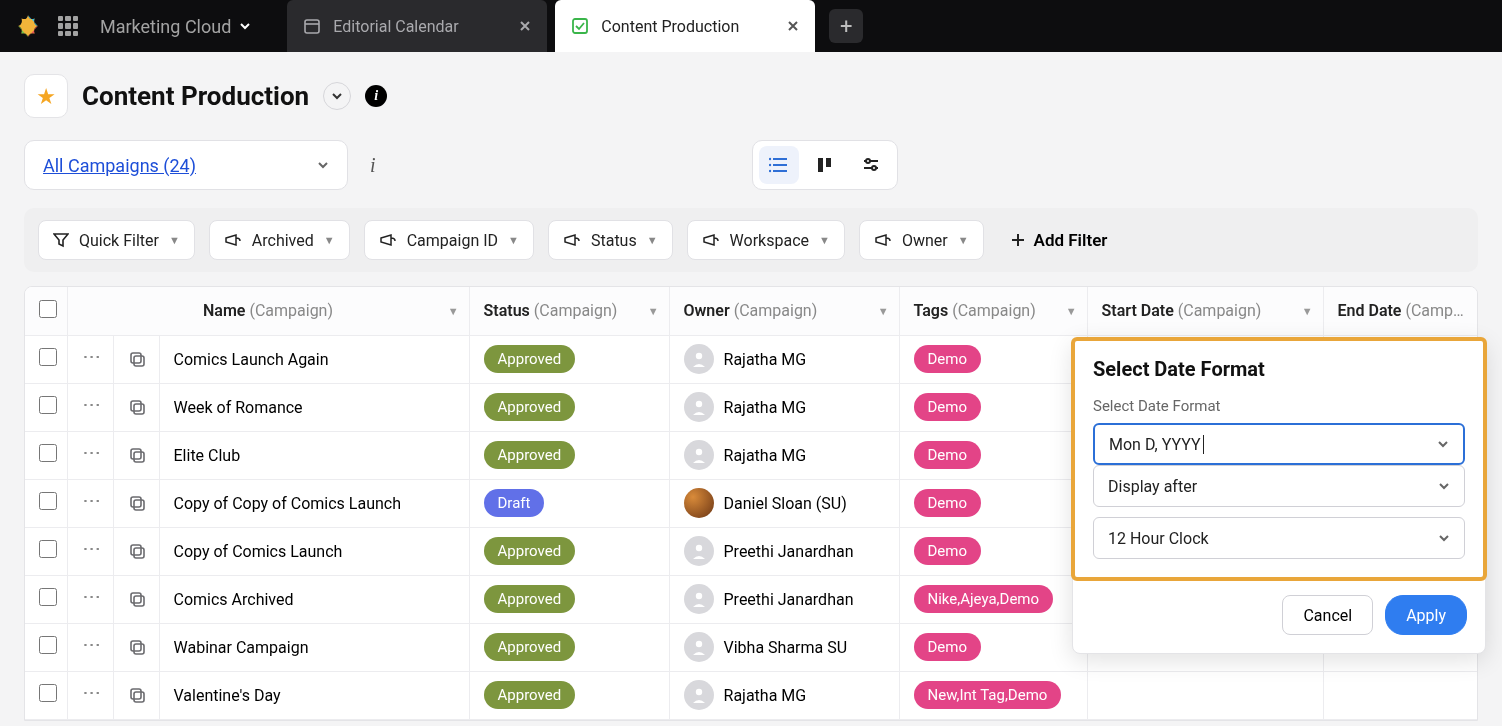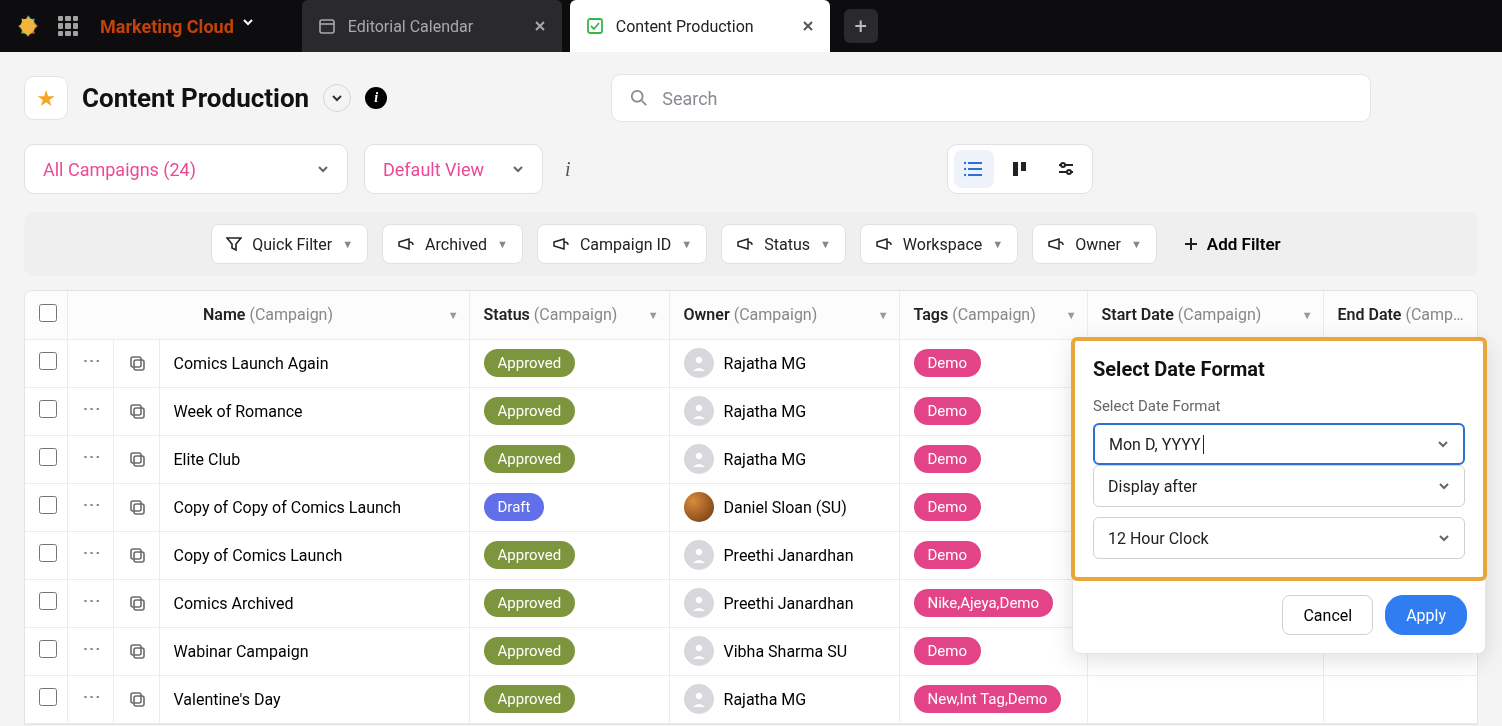--- a/index.html
+++ b/index.html
@@ -3,47 +3,47 @@
 <meta charset="utf-8">
 <style>
 * { box-sizing: border-box; margin: 0; padding: 0; }
 body { font-family: -apple-system, BlinkMacSystemFont, "Segoe UI", Roboto, Arial, sans-serif; background: #f4f4f5; width: 1502px; height: 726px; overflow: hidden; }
 
 
 .topbar { background: #0d0d0f; height: 52px; display: flex; align-items: center; padding: 0 14px; gap: 16px; }
 .logo-flower { width: 28px; height: 28px; display: flex; align-items: center; justify-content: center; }
 .apps-grid { width: 20px; height: 20px; display: grid; grid-template-columns: repeat(3,1fr); grid-template-rows: repeat(3,1fr); gap: 2px; }
 .apps-grid span { background: #a2a2a2; border-radius: 1px; }
-.brand-dd { color: #c2410c; font-weight: 700; font-size: 18px; display: flex; gap: 8px; margin-left: 6px; }
-.tabs { display: flex; gap: 8px; margin-left: 32px; }
+.brand-dd { color: #a3a3a3; font-weight: 400; font-size: 18px; display: flex; align-items: center; gap: 8px; margin-left: 6px; }
+.tabs { display: flex; gap: 8px; margin-left: 20px; }
 .tab { height: 52px; display: flex; align-items: center; gap: 12px; padding: 0 16px; border-radius: 6px 6px 0 0; color: #a9a9ad; font-size: 16px; position: relative; min-width: 260px; }
 .tab.active { background: #fff; color: #222; }
 .tab .tab-icon { width: 18px; height: 18px; display:flex; align-items:center; justify-content:center; }
 .tab .close { margin-left: auto; }
 .newtab { width: 34px; height: 34px; border-radius: 6px; background: #2a2a2d; display:flex; align-items:center; justify-content:center; color:#bdbdbd; font-size:22px; margin-left: 6px; align-self: center;}
 
 
 .page-area { padding: 22px 24px 0 24px; }
 .pagehead { display:flex; align-items:center; gap:14px; }
 .star-badge { width:44px; height:44px; border:1px solid #e4e4e7; background:#fff; border-radius:10px; display:flex; align-items:center; justify-content:center; font-size:22px; color:#f5a623;}
 .page-title { font-size:26px; font-weight:700; color:#111; }
 .page-dd { width:28px; height:28px; border:1px solid #d6d6da; border-radius:50%; display:flex; align-items:center; justify-content:center; }
 .info-badge { width:22px; height:22px; border-radius:50%; background:#000; color:#fff; font-size:14px; font-weight:700; display:flex; align-items:center; justify-content:center; font-style:italic; font-family:Georgia,serif;}
 .search-wrap { flex:1; margin-left:210px; max-width:760px; height:48px; border:1px solid #e4e4e7; background:#fff; border-radius:10px; display:flex; align-items:center; padding:0 18px; gap:14px; color:#8a8a92; font-size:18px; }
 
 
 .controls { display:flex; align-items:center; gap:16px; margin-top:22px; }
-.dd-btn { height:50px; border:1px solid #e1e1e5; background:#fff; border-radius:10px; padding:0 18px; display:flex; align-items:center; gap:28px; font-size:18px; color:#ec4899; }
+.dd-btn { height:50px; border:1px solid #e1e1e5; background:#fff; border-radius:10px; padding:0 18px; display:flex; align-items:center; gap:16px; font-size:18px; color:#1d4ed8;text-decoration:underline; }
 .italic-i { font-style:italic; font-family:Georgia,serif; font-size:20px; color:#555; margin-left:6px;}
 .viewgroup { margin-left:auto; display:flex; border:1px solid #e1e1e5; border-radius:10px; background:#fff; height:50px; align-items:center; padding:0 6px; gap:6px;}
 .viewgroup .vbtn { width:40px; height:38px; border-radius:8px; display:flex; align-items:center; justify-content:center;}
 .viewgroup .vbtn.active { background:#eef2fb; }
 
 
-.filters { margin-top:18px; background:#efeff0; border-radius:10px; padding:12px 14px; display:flex; gap:14px; align-items:center;justify-content:center;}
+.filters { margin-top:18px; background:#efeff0; border-radius:10px; padding:12px 14px; display:flex; gap:14px; align-items:center;}
 .chip-btn { height:40px; border:1px solid #e1e1e5; background:#fff; border-radius:8px; padding:0 14px; display:flex; align-items:center; gap:10px; font-size:16px; color:#222; }
 .chevd { font-size:11px; color:#888;}
 .addfilter { display:flex; align-items:center; gap:8px; font-size:17px; font-weight:600; margin-left:2px; padding:0 10px;}
 
 
 .table-wrap { margin-top:14px; border:1px solid #e4e4e7; border-radius:8px 8px 0 0; background:#fff; overflow:hidden;}
 table { border-collapse:collapse; width:100%; table-layout:fixed; }
 th, td { border-right:1px solid #ececef; border-bottom:1px solid #ececef; padding:0 14px; height:48px; font-size:16px; text-align:left; vertical-align:middle; }
 th { background:#fcfcfd; font-weight:400; color:#555; position:relative;}
 th .th-label { font-weight:600; color:#222; }
@@ -139,38 +139,25 @@
 <div class="page-area">
   <div class="pagehead">
     <div class="star-badge">★</div>
     <div class="page-title">Content Production</div>
     <div class="page-dd">
       <svg width="12" height="12" viewBox="0 0 12 12">
           <path d="M2 4 L6 8 L10 4" stroke="#333" stroke-width="2" fill="none"></path>
         </svg>
     </div>
     <div class="info-badge">i</div>
-    <div class="search-wrap">
-      <svg width="18" height="18" viewBox="0 0 20 20">
-          <circle cx="8" cy="8" r="6" stroke="#8a8a92" stroke-width="2" fill="none"></circle>
-          <path d="M13 13 L18 18" stroke="#8a8a92" stroke-width="2"></path>
-        </svg>
-      <span>Search</span>
-    </div>
   </div>
 
   <div class="controls">
     <div class="dd-btn" style="width:324px; justify-content:space-between;">
       <span>All Campaigns (24)</span>
-      <svg width="12" height="12" viewBox="0 0 12 12">
-          <path d="M2 4 L6 8 L10 4" stroke="#666" stroke-width="2" fill="none"></path>
-        </svg>
-    </div>
-    <div class="dd-btn">
-      <span>Default View</span>
       <svg width="12" height="12" viewBox="0 0 12 12">
           <path d="M2 4 L6 8 L10 4" stroke="#666" stroke-width="2" fill="none"></path>
         </svg>
     </div>
     <div class="italic-i">i</div>
     <div class="viewgroup" style="margin-left:360px;">
       <div class="vbtn active">
         <svg width="20" height="18" viewBox="0 0 20 18">
             <path d="M4 3 H18 M4 9 H18 M4 15 H18" stroke="#2f6fd6" stroke-width="2"></path>
             <circle cx="1" cy="3" r="1.2" fill="#2f6fd6"></circle>

